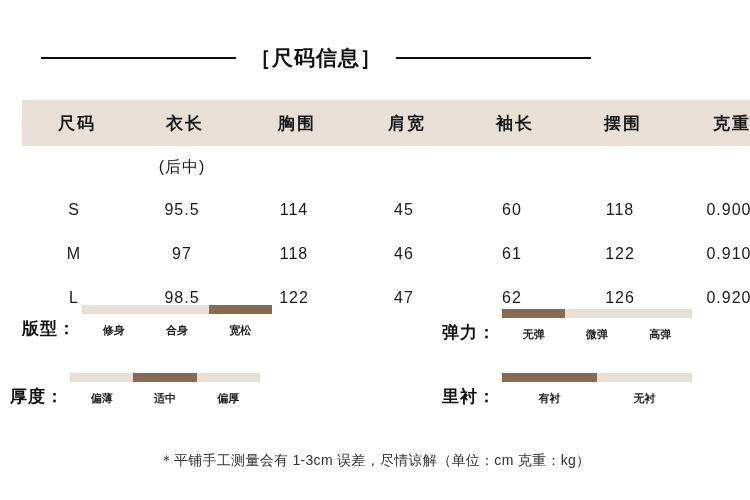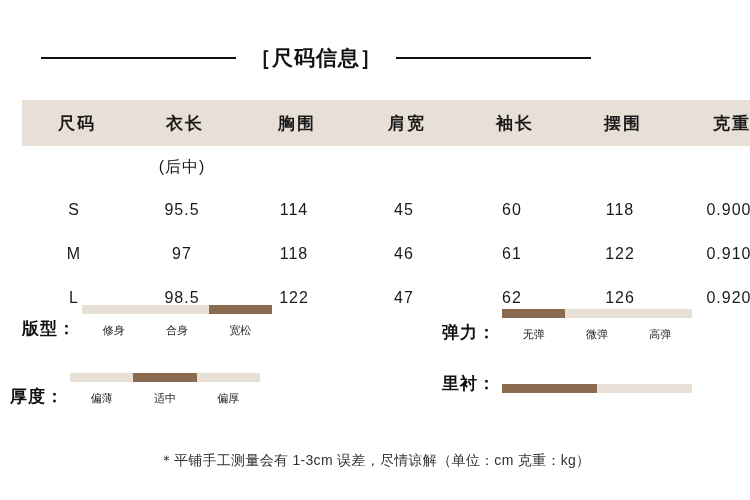--- a/index.html
+++ b/index.html
@@ -131,20 +131,21 @@
     flex: 1 1 0;
     background: #e8e0d6;
   }
   .seg.active {
     background: #8a6a4f;
   }
   .ticks {
     display: flex;
     width: 190px;
     margin-top: 9px;
+    font-weight: bold;
   }
   .tick {
     flex: 1 1 0;
     text-align: center;
     font-size: 11px;
     color: #222222;
     letter-spacing: 0;
   }
 
   .m-banxing { top: 0px;   left: 22px; }
@@ -280,20 +281,24 @@
         </div>
       </div>
 
       <div class="meter m-lichen">
         <div class="meter-label">里衬：</div>
         <div class="meter-body">
           <div class="bar">
             <div class="seg active"></div>
             <div class="seg"></div>
           </div>
+          <div class="ticks">
+            <div class="tick">有衬</div>
+            <div class="tick">无衬</div>
+          </div>
         </div>
       </div>
 
     </div>
   </div>
 
   <div class="footer">＊平铺手工测量会有 1-3cm 误差，尽情谅解（单位：cm 克重：kg）</div>
 
 </div>
 

